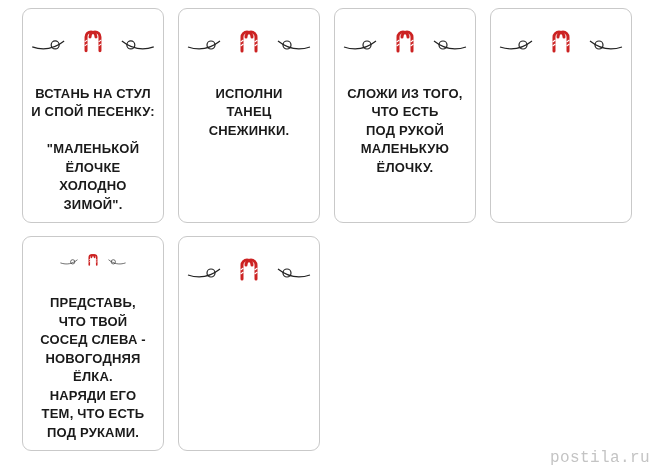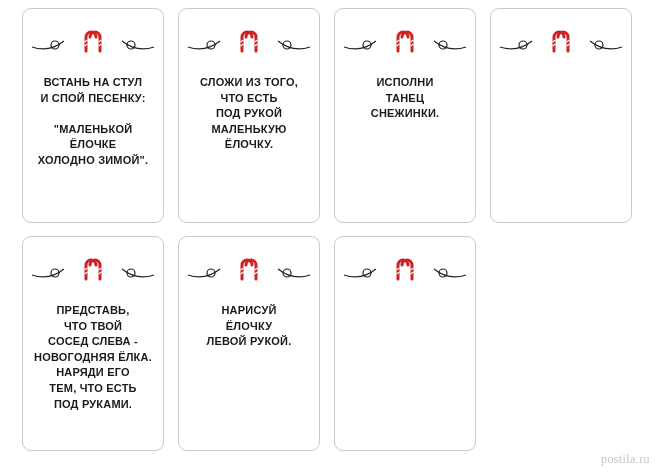--- a/index.html
+++ b/index.html
@@ -43,39 +43,39 @@
     padding: 10px 7px 8px 7px;
     position: relative;
   }
   .ornament {
     width: 126px;
     height: 40px;
     display: block;
     margin-top: 2px;
   }
   .card-text {
-    margin-top: 14px;
+    margin-top: 24px;
     text-align: center;
-    font-size: 11px;
+    font-size: 13px;
     line-height: 1.42;
     font-weight: bold;
     color: #1a1a1a;
     letter-spacing: 0.2px;
     white-space: pre-line;
     text-transform: uppercase;
     width: 100%;
   }
   .watermark {
     position: absolute;
     right: 10px;
     bottom: 6px;
-    font-size: 12px;
+    font-size: 16px;
     color: #c4c4c4;
     letter-spacing: 0.4px;
-    font-family: Liberation Serif, serif;
+    font-family: Liberation Mono, monospace;
   }
 </style>
 </head>
 <body>
 
 <div class="sheet">
   <div class="grid">
 
     <div class="card">
       <svg class="ornament" viewBox="0 0 126 40">
@@ -93,20 +93,42 @@
           <path d="M68.6 25 L71.4 23"></path>
             <path d="M68.6 21 L71.4 19"></path>
         </g>
       </svg>
       <div class="card-text">ВСТАНЬ НА СТУЛ
 И СПОЙ ПЕСЕНКУ:
 
 "МАЛЕНЬКОЙ
 ЁЛОЧКЕ
 ХОЛОДНО ЗИМОЙ".</div>
+    </div>
+
+    <div class="card">
+      <svg class="ornament" viewBox="0 0 126 40">
+        <path d="M2 26 C14 30 24 28 34 20" stroke="#222" fill="none" stroke-width="1.2"></path>
+        <path d="M92 20 C102 28 112 30 124 26" stroke="#222" fill="none" stroke-width="1.2"></path>
+        <circle cx="25" cy="24" r="4" stroke="#222" fill="none" stroke-width="1.2"></circle>
+        <circle cx="101" cy="24" r="4" stroke="#222" fill="none" stroke-width="1.2"></circle>
+        <g stroke="#cc2222" stroke-width="3" fill="none" stroke-linecap="round">
+          <path d="M56 30 L56 16 A5 5 0 0 1 66 16"></path>
+          <path d="M70 30 L70 16 A5 5 0 0 0 60 16"></path>
+        </g>
+        <g stroke="#ffffff" stroke-width="1.1">
+          <path d="M54.6 25 L57.4 23"></path>
+            <path d="M54.6 21 L57.4 19"></path>
+          <path d="M68.6 25 L71.4 23"></path>
+            <path d="M68.6 21 L71.4 19"></path>
+        </g>
+      </svg>
+      <div class="card-text">ИСПОЛНИ
+ТАНЕЦ
+СНЕЖИНКИ.</div>
     </div>
 
     <div class="card">
       <svg class="ornament" viewBox="0 0 126 40">
         <path d="M2 26 C14 30 24 28 34 20" stroke="#222" fill="none" stroke-width="1.2"></path>
         <path d="M92 20 C102 28 112 30 124 26" stroke="#222" fill="none" stroke-width="1.2"></path>
         <circle cx="25" cy="24" r="4" stroke="#222" fill="none" stroke-width="1.2"></circle>
         <circle cx="101" cy="24" r="4" stroke="#222" fill="none" stroke-width="1.2"></circle>
         <g stroke="#cc2222" stroke-width="3" fill="none" stroke-linecap="round">
           <path d="M56 30 L56 16 A5 5 0 0 1 66 16"></path>
@@ -117,42 +139,20 @@
             <path d="M54.6 21 L57.4 19"></path>
           <path d="M68.6 25 L71.4 23"></path>
             <path d="M68.6 21 L71.4 19"></path>
         </g>
       </svg>
       <div class="card-text">СЛОЖИ ИЗ ТОГО,
 ЧТО ЕСТЬ
 ПОД РУКОЙ
 МАЛЕНЬКУЮ
 ЁЛОЧКУ.</div>
-    </div>
-
-    <div class="card">
-      <svg class="ornament" viewBox="0 0 126 40">
-        <path d="M2 26 C14 30 24 28 34 20" stroke="#222" fill="none" stroke-width="1.2"></path>
-        <path d="M92 20 C102 28 112 30 124 26" stroke="#222" fill="none" stroke-width="1.2"></path>
-        <circle cx="25" cy="24" r="4" stroke="#222" fill="none" stroke-width="1.2"></circle>
-        <circle cx="101" cy="24" r="4" stroke="#222" fill="none" stroke-width="1.2"></circle>
-        <g stroke="#cc2222" stroke-width="3" fill="none" stroke-linecap="round">
-          <path d="M56 30 L56 16 A5 5 0 0 1 66 16"></path>
-          <path d="M70 30 L70 16 A5 5 0 0 0 60 16"></path>
-        </g>
-        <g stroke="#ffffff" stroke-width="1.1">
-          <path d="M54.6 25 L57.4 23"></path>
-            <path d="M54.6 21 L57.4 19"></path>
-          <path d="M68.6 25 L71.4 23"></path>
-            <path d="M68.6 21 L71.4 19"></path>
-        </g>
-      </svg>
-      <div class="card-text">ИСПОЛНИ
-ТАНЕЦ
-СНЕЖИНКИ.</div>
     </div>
 
     <div class="card">
       <svg class="ornament" viewBox="0 0 126 40">
         <path d="M2 26 C14 30 24 28 34 20" stroke="#222" fill="none" stroke-width="1.2"></path>
         <path d="M92 20 C102 28 112 30 124 26" stroke="#222" fill="none" stroke-width="1.2"></path>
         <circle cx="25" cy="24" r="4" stroke="#222" fill="none" stroke-width="1.2"></circle>
         <circle cx="101" cy="24" r="4" stroke="#222" fill="none" stroke-width="1.2"></circle>
         <g stroke="#cc2222" stroke-width="3" fill="none" stroke-linecap="round">
           <path d="M56 30 L56 16 A5 5 0 0 1 66 16"></path>
@@ -187,41 +187,20 @@
       </svg>
       <div class="card-text">ПРЕДСТАВЬ,
 ЧТО ТВОЙ
 СОСЕД СЛЕВА -
 НОВОГОДНЯЯ ЁЛКА.
 НАРЯДИ ЕГО
 ТЕМ, ЧТО ЕСТЬ
 ПОД РУКАМИ.</div>
     </div>
 
-    <div class="card">
-      <svg class="ornament" viewBox="0 0 126 40">
-        <path d="M2 26 C14 30 24 28 34 20" stroke="#222" fill="none" stroke-width="1.2"></path>
-        <path d="M92 20 C102 28 112 30 124 26" stroke="#222" fill="none" stroke-width="1.2"></path>
-        <circle cx="25" cy="24" r="4" stroke="#222" fill="none" stroke-width="1.2"></circle>
-        <circle cx="101" cy="24" r="4" stroke="#222" fill="none" stroke-width="1.2"></circle>
-        <g stroke="#cc2222" stroke-width="3" fill="none" stroke-linecap="round">
-          <path d="M56 30 L56 16 A5 5 0 0 1 66 16"></path>
-          <path d="M70 30 L70 16 A5 5 0 0 0 60 16"></path>
-        </g>
-        <g stroke="#ffffff" stroke-width="1.1">
-          <path d="M54.6 25 L57.4 23"></path>
-            <path d="M54.6 21 L57.4 19"></path>
-          <path d="M68.6 25 L71.4 23"></path>
-            <path d="M68.6 21 L71.4 19"></path>
-        </g>
-      </svg>
-      <div class="card-text">НАРИСУЙ
-ЁЛОЧКУ
-ЛЕВОЙ РУКОЙ.</div>
-    </div>
 
     <div class="card">
       <svg class="ornament" viewBox="0 0 126 40">
         <path d="M2 26 C14 30 24 28 34 20" stroke="#222" fill="none" stroke-width="1.2"></path>
         <path d="M92 20 C102 28 112 30 124 26" stroke="#222" fill="none" stroke-width="1.2"></path>
         <circle cx="25" cy="24" r="4" stroke="#222" fill="none" stroke-width="1.2"></circle>
         <circle cx="101" cy="24" r="4" stroke="#222" fill="none" stroke-width="1.2"></circle>
         <g stroke="#cc2222" stroke-width="3" fill="none" stroke-linecap="round">
           <path d="M56 30 L56 16 A5 5 0 0 1 66 16"></path>
           <path d="M70 30 L70 16 A5 5 0 0 0 60 16"></path>

